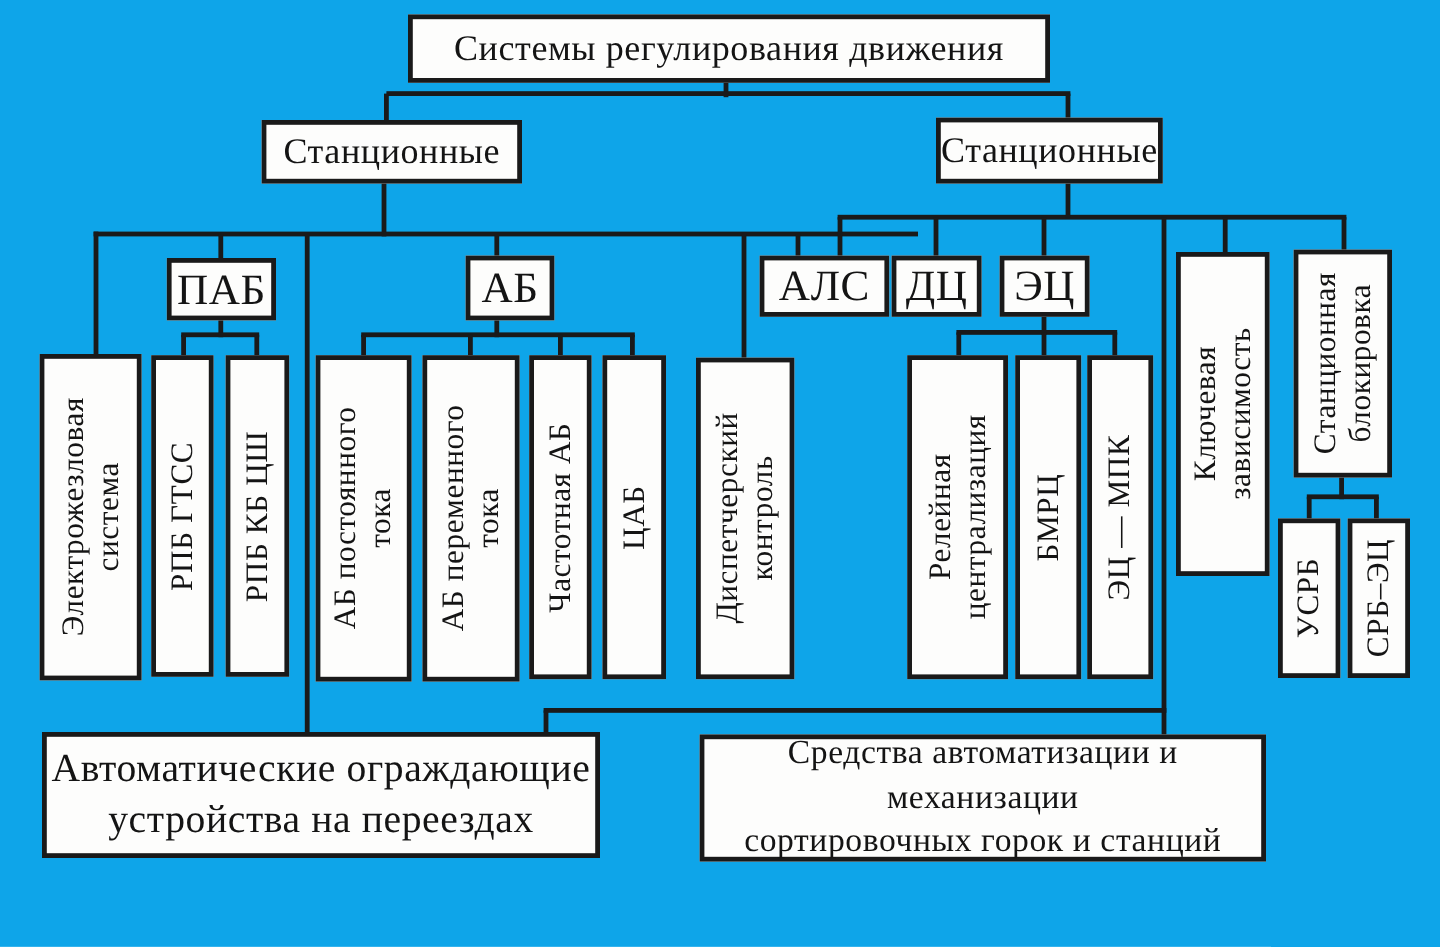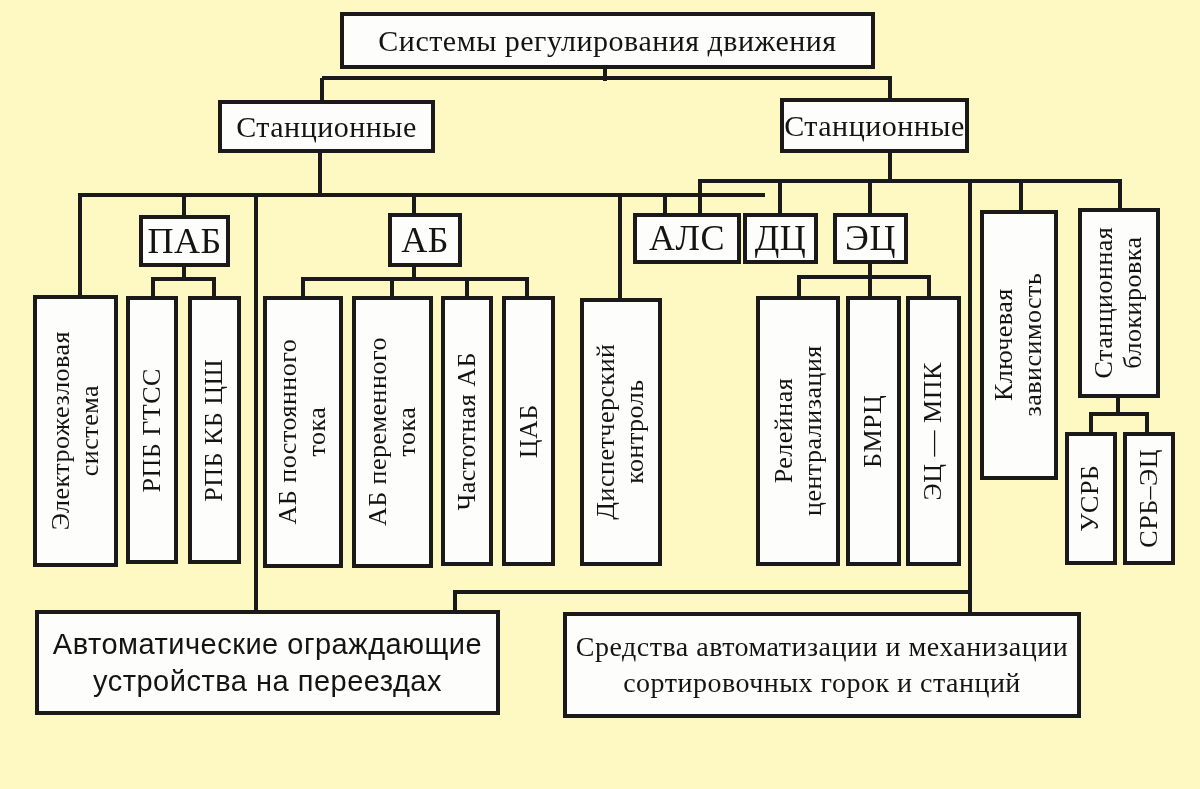--- a/index.html
+++ b/index.html
@@ -1,26 +1,26 @@
 <!DOCTYPE html>
 <html><head>
 <meta charset="utf-8">
 <style>
   html,body{margin:0;padding:0;}
   body{background:#ffffff;font-family:"Liberation Serif","DejaVu Serif",serif;}
-  #canvas{position:relative;width:1200px;height:789px;background:#fef9c3;overflow:hidden;color:#141414;}
+  #canvas{position:relative;width:1200px;height:789px;background:#0ea5e9;overflow:hidden;color:#141414;}
   .lh,.lv{position:absolute;background:#1a1a1a;}
   .box{position:absolute;border:4px solid #1a1a1a;background:#fdfdfc;box-sizing:border-box;
        display:flex;align-items:center;justify-content:center;text-align:center;}
   .hlabel{white-space:pre-line;line-height:1.12;letter-spacing:0.5px;}
   .vlabel{transform:rotate(-90deg);flex:none;white-space:pre-line;text-align:center;
           line-height:1.1;letter-spacing:0.5px;font-size:26px;}
   .t30{font-size:30px;}
   .t28{font-size:36px;}
-  .sans{font-family:Liberation Sans, sans-serif;font-size:29px;line-height:1.25;}
+  .sans{font-family:Liberation Serif, serif;font-size:33px;line-height:1.25;}
   .serifbig{font-size:28px;line-height:1.3;}
   #caption{position:absolute;left:140px;top:730px;width:1060px;text-align:center;
            font-style:italic;font-size:29px;letter-spacing:0.5px;color:#161616;}
 </style>
 </head>
 <body>
 
 <div id="canvas">
 
   <div class="lv" style="left:603px;top:65px;width:4px;height:16px"></div>
@@ -162,19 +162,19 @@
 
   <div class="box" style="left:1123px;top:432px;width:52px;height:133px">
     <div class="vlabel">СРБ–ЭЦ</div>
   </div>
 
   <div class="box" style="left:35px;top:610px;width:465px;height:105px">
     <div class="hlabel sans">Автоматические ограждающие
 устройства на переездах</div>
   </div>
 
-  <div class="box" style="left:563px;top:612px;width:518px;height:106px">
+  <div class="box" style="left:583px;top:612px;width:472px;height:106px">
     <div class="hlabel serifbig">Средства автоматизации и механизации
 сортировочных горок и станций</div>
   </div>
 
 
 </div>
 
 </body></html>

